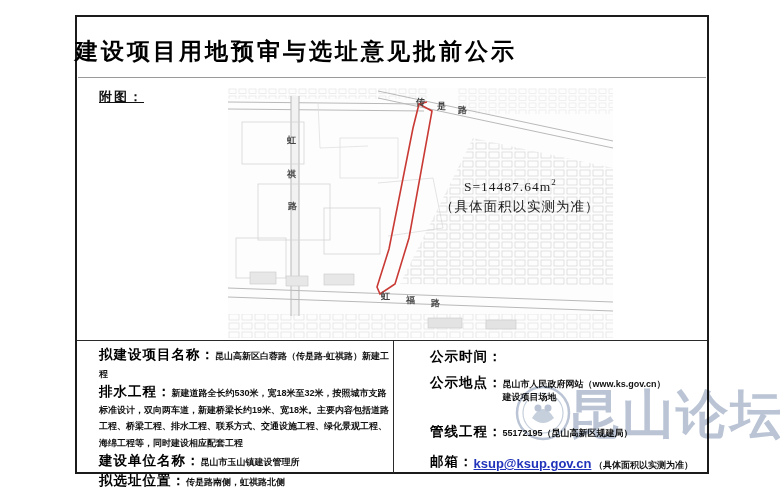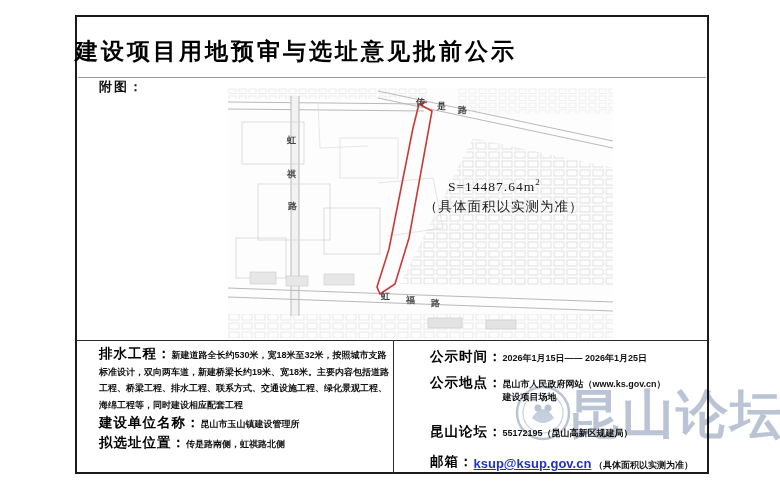--- a/index.html
+++ b/index.html
@@ -7,29 +7,29 @@
   .canvas { position:relative; width:780px; height:488px; background:#ffffff; overflow:hidden; }
 
   .doc-border { position:absolute; left:75px; top:15px; width:634px; height:459px;
                 border:2px solid #1b1b1b; background:#fff; }
 
   .page-title { position:absolute; left:75px; top:36px; width:634px; text-align:left;
                 font-family:"Liberation Sans", sans-serif; font-weight:700;
                 font-size:23px; letter-spacing:3px; color:#000; }
   .title-rule { position:absolute; left:78px; top:77px; width:628px; height:1px; background:#9a9a9a; }
 
-  .figure-label { position:absolute; left:99px; top:78px; font-size:13px; font-weight:700;
-                  letter-spacing:2px; color:#111; }
+  .figure-label { position:absolute; left:99px; top:88px; font-size:13px; font-weight:700;
+                  letter-spacing:2px; color:#111;text-decoration:underline; }
 
   
   .map { position:absolute; left:228px; top:88px; width:385px; height:250px; background:#fdfdfd; }
   .map svg { position:absolute; left:0; top:0; }
   .road-char { position:absolute; font-size:9px; color:#444; font-weight:700;
                font-family:"Liberation Sans", sans-serif; }
-  .area-note { position:absolute; left:196px; top:84px; color:#1d1d1d; font-size:13.5px;
+  .area-note { position:absolute; left:212px; top:84px; color:#1d1d1d; font-size:13.5px;
                letter-spacing:1px; line-height:20px; }
   .area-note .l1 { padding-left:24px; }
   sup { font-size:9px; }
 
   
   .hsep { position:absolute; left:77px; top:340px; width:630px; height:1px; background:#2a2a2a; }
   .vsep { position:absolute; left:393px; top:341px; width:1px; height:132px; background:#2a2a2a; }
 
   
   .lbl { font-size:13.5px; font-weight:700; letter-spacing:1px; color:#000; white-space:nowrap; }
@@ -127,46 +127,48 @@
     <div class="area-note">
       <div class="l1"><span>S=14487.64m</span><sup>2</sup></div>
       <div>（具体面积以实测为准）</div>
     </div>
   </div>
 
   <div class="hsep"></div>
   <div class="vsep"></div>
 
   <div class="left-col">
+    <div class="row">
+      <span class="lbl">拟建设项目名称：</span><span class="val">昆山高新区白蓉路（传是路-虹祺路）新建工程</span>
+    </div>
     <div class="para">
       <span class="lbl">排水工程：</span><span class="val">新建道路全长约530米，宽18米至32米，按照城市支路标准设计，双向两车道，新建桥梁长约19米、宽18米。主要内容包括道路工程、桥梁工程、排水工程、联系方式、交通设施工程、绿化景观工程、海绵工程等，同时建设相应配套工程</span>
     </div>
     <div class="row">
       <span class="lbl">建设单位名称：</span><span class="val">昆山市玉山镇建设管理所</span>
     </div>
     <div class="row">
       <span class="lbl">拟选址位置：</span><span class="val">传是路南侧，虹祺路北侧</span>
     </div>
 
   </div>
 
   <div class="right-col">
     <div class="flexrow">
       <span class="lbl">公示时间：</span>
-      <span class="val">2026年1月15日—— 2026年1月25日</span>
     </div>
     <div class="flexrow" style="margin-bottom:19px;">
       <span class="lbl">公示地点：</span>
       <span class="val">
         <span>昆山市人民政府网站（www.ks.gov.cn）</span><br>
         <span>建设项目场地</span>
       </span>
     </div>
     <div class="flexrow" style="margin-bottom:12px;">
-      <span class="lbl">昆山论坛：</span>
+      <span class="lbl">管线工程：</span>
       <span class="val">55172195（昆山高新区规建局）</span>
     </div>
     <div class="flexrow">
       <span class="lbl">邮箱：</span>
       <span class="val">
         <a class="email" href="#">ksup@ksup.gov.cn</a>
         <span>（具体面积以实测为准）</span>
       </span>
     </div>
   </div>

